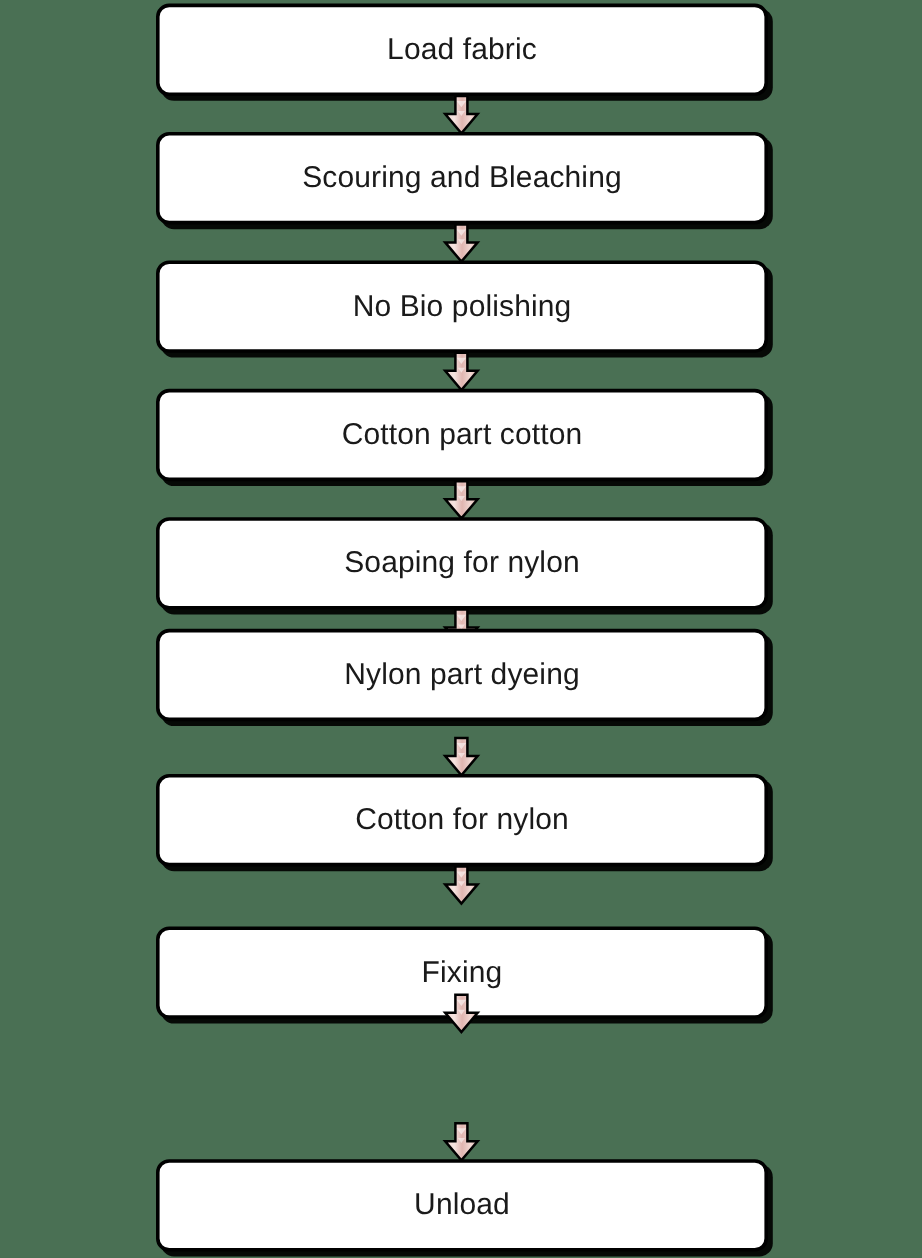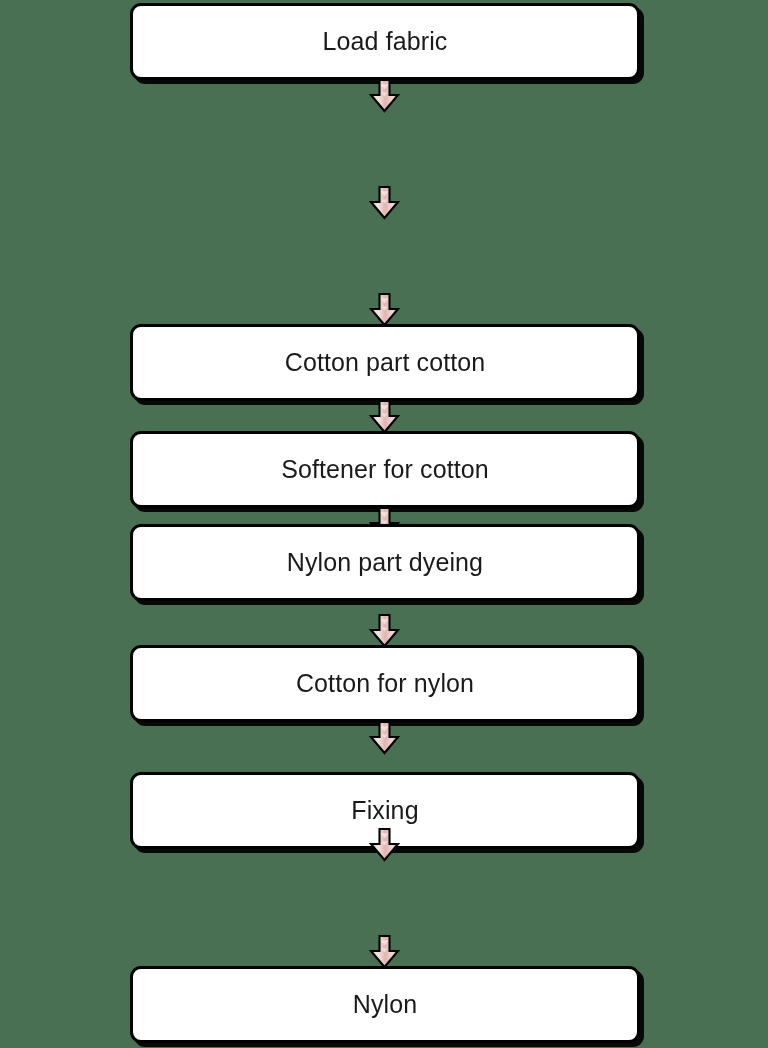--- a/index.html
+++ b/index.html
@@ -85,28 +85,38 @@
           <stop offset="78%" stop-color="#f1d8d3"></stop>
           <stop offset="100%" stop-color="#dcb0ab"></stop>
         </linearGradient>
       </defs>
       <path d="M9.5 0 H19.5 V15 H28 L14.5 31 L1 15 H9.5 Z" fill="url(#ag1)" stroke="#000000" stroke-width="2.1" stroke-linejoin="miter"></path>
       <path d="M10.6 4.2 H18.4 L14.5 9.4 Z" fill="#ffffff" opacity="0.55"></path>
       <path d="M11.6 12.4 H17.4 L14.5 16.6 Z" fill="#ffffff" opacity="0.5"></path>
     </svg>
   </div>
 
+  <div class="step-row" style="top:110px;">
+    <div class="step-box">
+      <span class="step-label">Scouring and Bleaching</span>
+    </div>
+  </div>
   <div class="connector" style="top:187px;">
     <svg viewBox="0 0 29 32" xmlns="http://www.w3.org/2000/svg">
       <path d="M9.5 0 H19.5 V15 H28 L14.5 31 L1 15 H9.5 Z" fill="url(#ag1)" stroke="#000000" stroke-width="2.1" stroke-linejoin="miter"></path>
       <path d="M10.6 4.2 H18.4 L14.5 9.4 Z" fill="#ffffff" opacity="0.55"></path>
       <path d="M11.6 12.4 H17.4 L14.5 16.6 Z" fill="#ffffff" opacity="0.5"></path>
     </svg>
   </div>
 
+  <div class="step-row" style="top:217px;">
+    <div class="step-box">
+      <span class="step-label">No Bio polishing</span>
+    </div>
+  </div>
   <div class="connector" style="top:294px;">
     <svg viewBox="0 0 29 32" xmlns="http://www.w3.org/2000/svg">
       <path d="M9.5 0 H19.5 V15 H28 L14.5 31 L1 15 H9.5 Z" fill="url(#ag1)" stroke="#000000" stroke-width="2.1" stroke-linejoin="miter"></path>
       <path d="M10.6 4.2 H18.4 L14.5 9.4 Z" fill="#ffffff" opacity="0.55"></path>
       <path d="M11.6 12.4 H17.4 L14.5 16.6 Z" fill="#ffffff" opacity="0.5"></path>
     </svg>
   </div>
 
   <div class="step-row" style="top:324px;">
     <div class="step-box">
@@ -116,21 +126,21 @@
   <div class="connector" style="top:401px;">
     <svg viewBox="0 0 29 32" xmlns="http://www.w3.org/2000/svg">
       <path d="M9.5 0 H19.5 V15 H28 L14.5 31 L1 15 H9.5 Z" fill="url(#ag1)" stroke="#000000" stroke-width="2.1" stroke-linejoin="miter"></path>
       <path d="M10.6 4.2 H18.4 L14.5 9.4 Z" fill="#ffffff" opacity="0.55"></path>
       <path d="M11.6 12.4 H17.4 L14.5 16.6 Z" fill="#ffffff" opacity="0.5"></path>
     </svg>
   </div>
 
   <div class="step-row" style="top:431px;">
     <div class="step-box">
-      <span class="step-label">Softener for cotton</span>
+      <span class="step-label">Soaping for nylon</span>
     </div>
   </div>
   <div class="connector" style="top:508px;">
     <svg viewBox="0 0 29 32" xmlns="http://www.w3.org/2000/svg">
       <path d="M9.5 0 H19.5 V15 H28 L14.5 31 L1 15 H9.5 Z" fill="url(#ag1)" stroke="#000000" stroke-width="2.1" stroke-linejoin="miter"></path>
       <path d="M10.6 4.2 H18.4 L14.5 9.4 Z" fill="#ffffff" opacity="0.55"></path>
       <path d="M11.6 12.4 H17.4 L14.5 16.6 Z" fill="#ffffff" opacity="0.5"></path>
     </svg>
   </div>
 
@@ -176,17 +186,17 @@
   <div class="connector" style="top:936px;">
     <svg viewBox="0 0 29 32" xmlns="http://www.w3.org/2000/svg">
       <path d="M9.5 0 H19.5 V15 H28 L14.5 31 L1 15 H9.5 Z" fill="url(#ag1)" stroke="#000000" stroke-width="2.1" stroke-linejoin="miter"></path>
       <path d="M10.6 4.2 H18.4 L14.5 9.4 Z" fill="#ffffff" opacity="0.55"></path>
       <path d="M11.6 12.4 H17.4 L14.5 16.6 Z" fill="#ffffff" opacity="0.5"></path>
     </svg>
   </div>
 
   <div class="step-row" style="top:966px;">
     <div class="step-box">
-      <span class="step-label">Nylon</span>
+      <span class="step-label">Unload</span>
     </div>
   </div>
 
 </div>
 
 </body></html>

